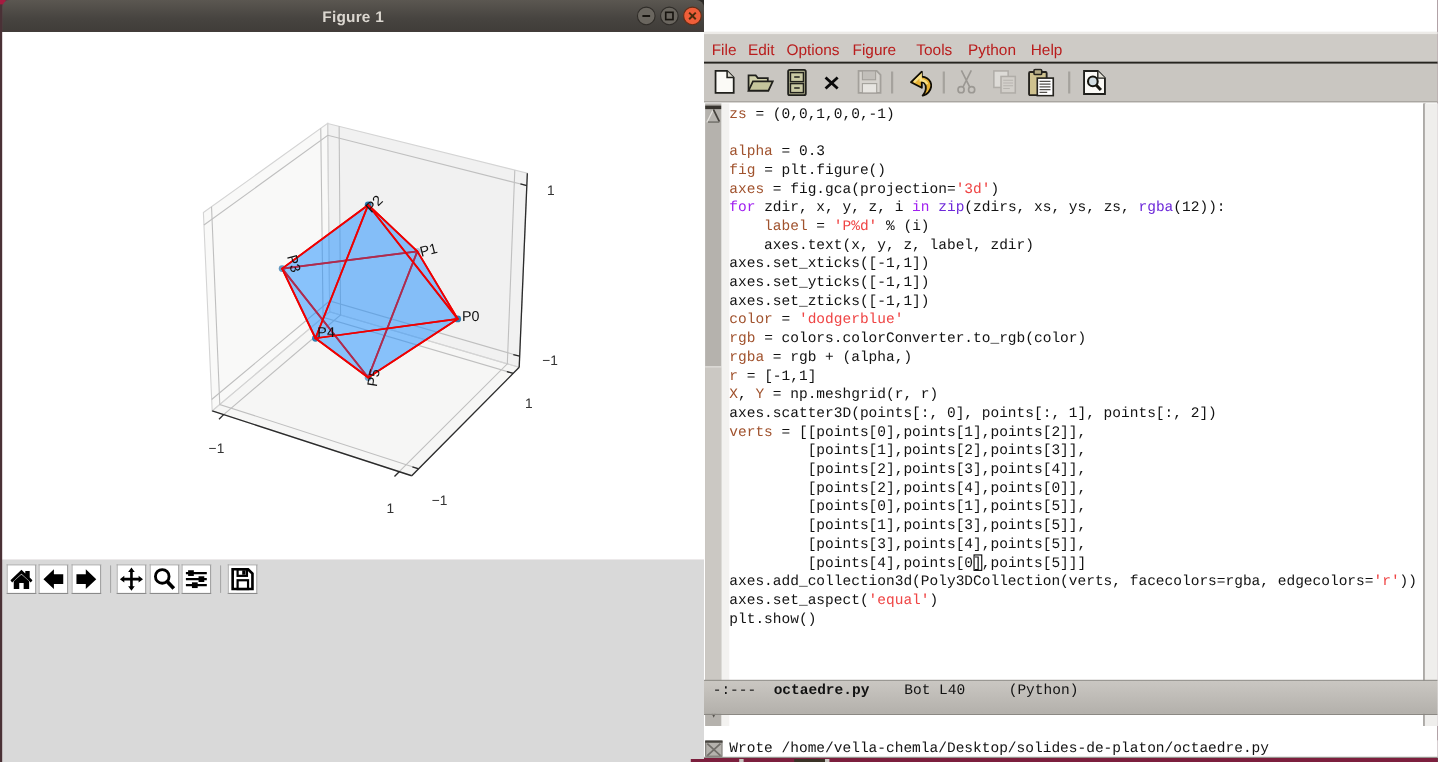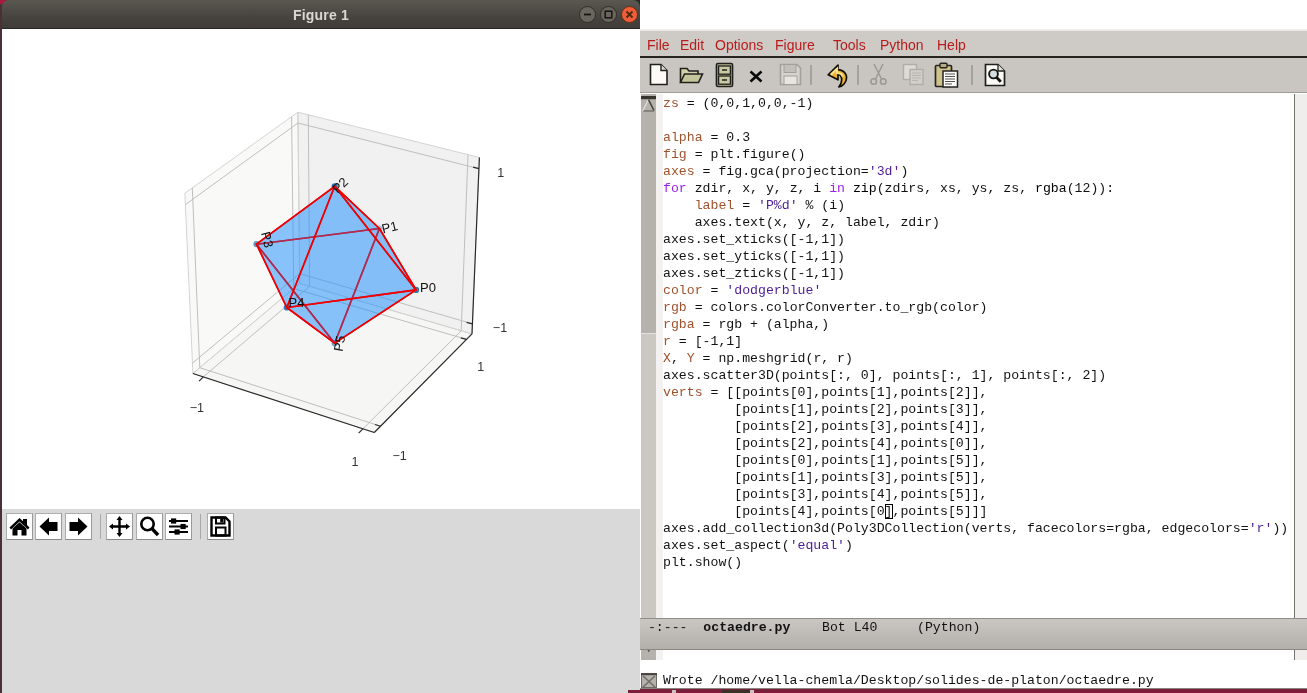--- a/index.html
+++ b/index.html
@@ -30,21 +30,21 @@
 #etool {position:absolute;left:0;top:58px;width:100%;height:35px;background:#c9c6c1;
   border-bottom:1px solid #a19e99}
 #ebuf {position:absolute;left:0;top:94px;width:100%;height:566px;background:#fff}
 #scrl {position:absolute;left:1px;top:0;width:15px;height:100%;background:#b5b2ad}
 #scrl .thumb {position:absolute;left:0;top:239px;width:100%;height:304px;background:#cbc8c3;
   border-top:1px solid #e4e2df;border-bottom:2px solid #76736e}
 #fringe {position:absolute;left:16px;top:0;width:7px;height:100%;background:#f3f2f0}
 pre {font-family:"Liberation Mono",monospace;font-size:13.2px;line-height:17px;color:#121212}
 #codepre {position:absolute;left:23px;top:1px;white-space:pre}
 #codepre i {font-style:normal}
-.v {color:#a0522d} .k {color:#a020f0} .b {color:#000000} .s {color:#4c1d95}
+.v {color:#a0522d} .k {color:#a020f0} .b {color:#6d28d9} .s {color:#ef4444}
 #cur {outline:1px solid #000;outline-offset:-1px}
 #emode {position:absolute;left:0;top:618px;width:100%;height:32px;
   background:linear-gradient(#cac7c2,#b3b0ab);border-top:1px solid #908d88;
   border-bottom:1px solid #8b8883}
 #emode pre {position:absolute;left:0;top:0px}
 #echo {position:absolute;left:0;top:673px;width:100%;height:16px;background:#fff}
 #echo pre {position:absolute;left:23px;top:-1px}
 .eicon {position:absolute}
 </style></head><body>
 

